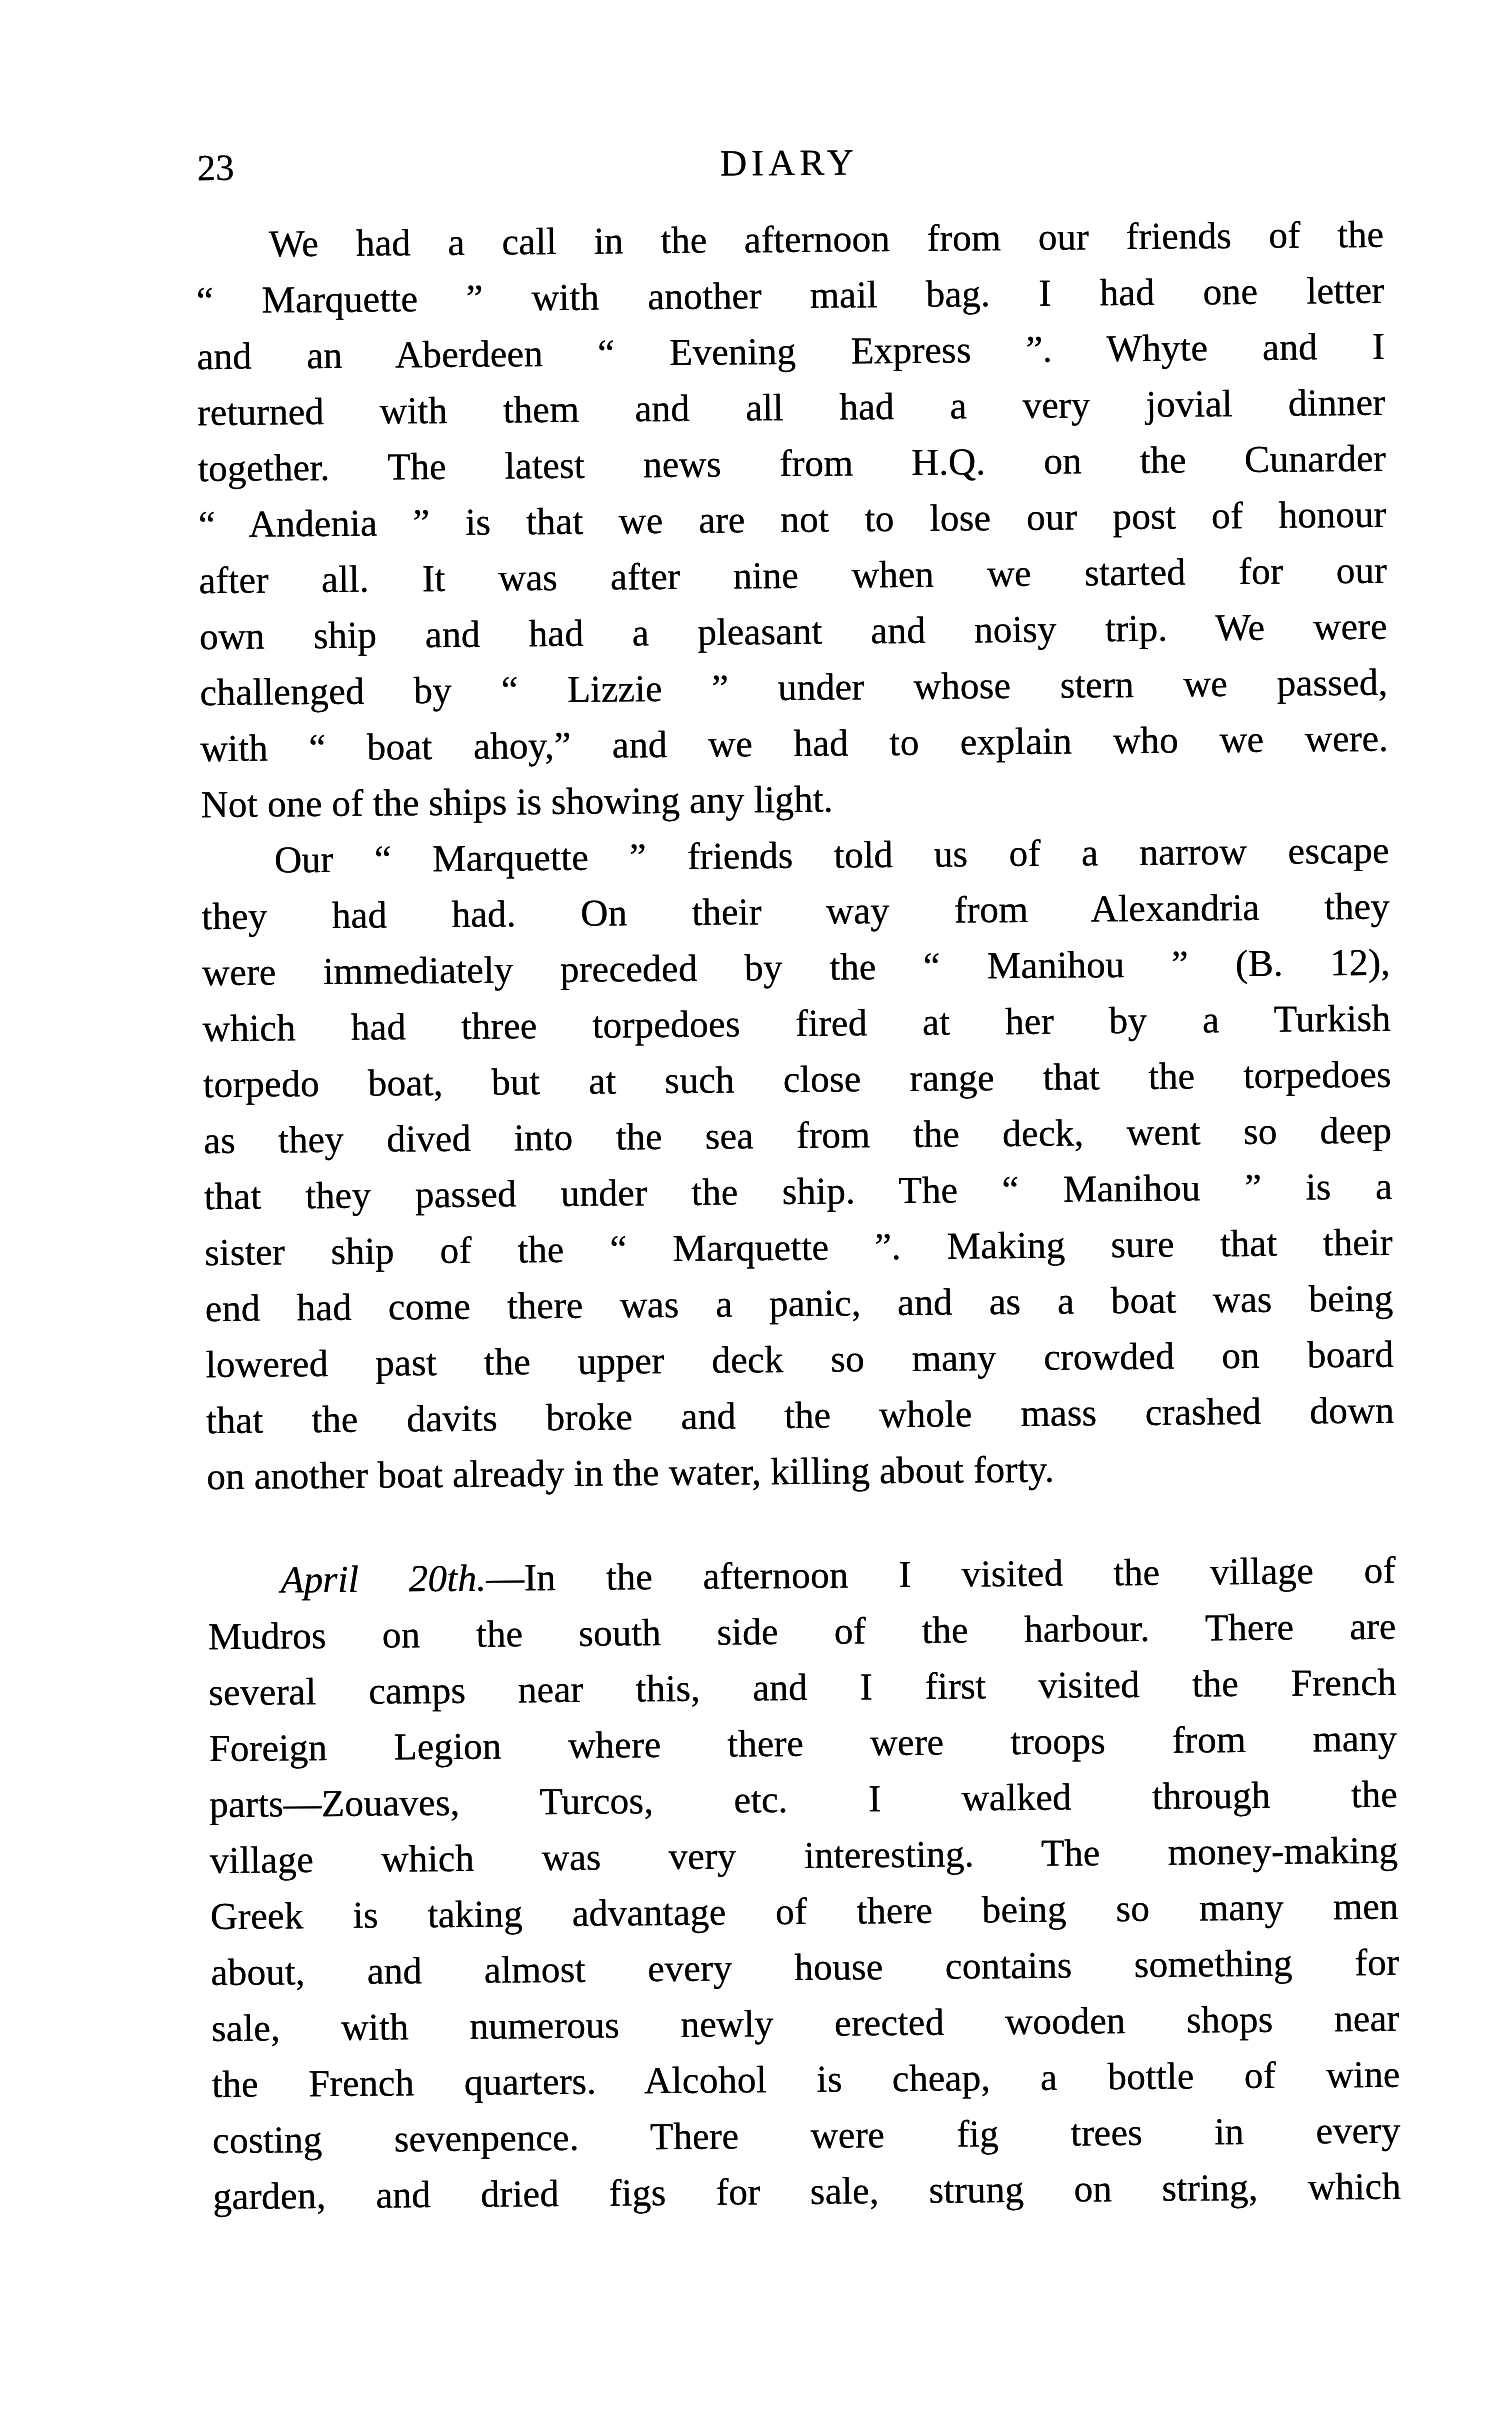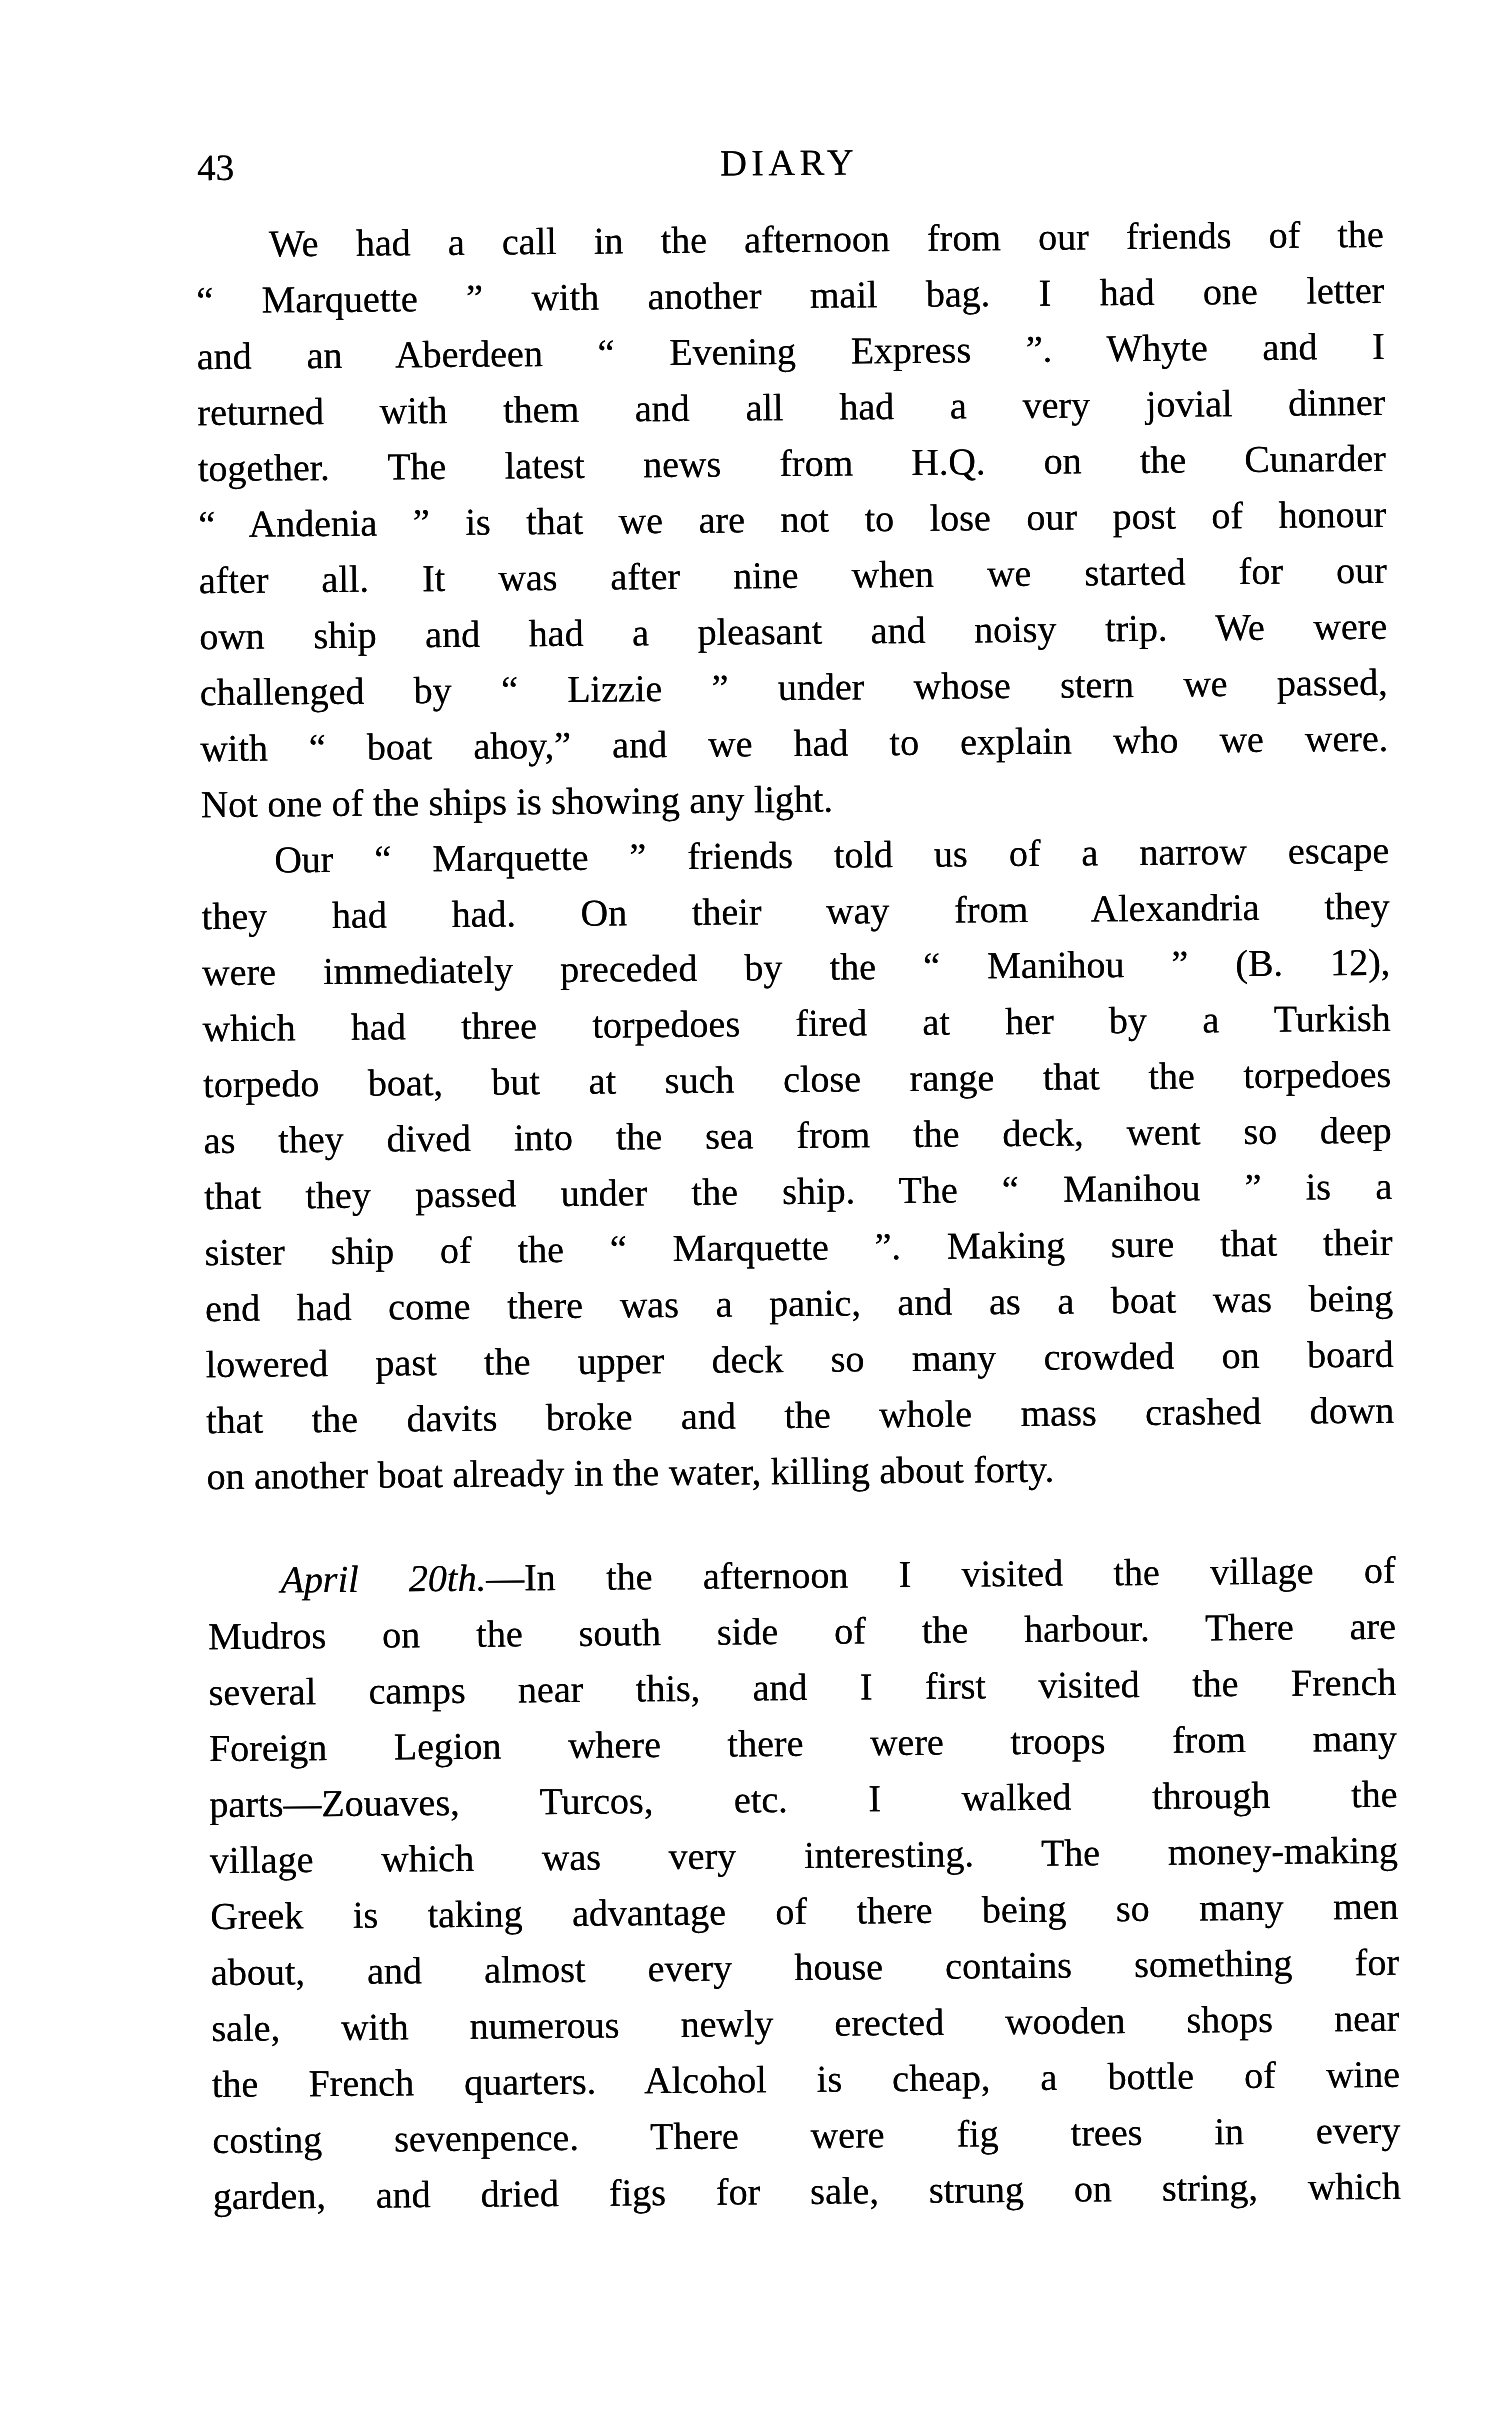--- a/index.html
+++ b/index.html
@@ -55,21 +55,21 @@
   .para.gap-before { margin-top: 48px; }
   .it { font-style: italic; }
 </style>
 </head>
 <body style="background: rgb(255, 255, 255);">
 
 <div class="page">
   <div class="content" style="color: rgb(0, 0, 0);">
 
     <div class="header-row">
-      <span class="pagenum">43</span>
+      <span class="pagenum">23</span>
       <span class="running-title">DIARY</span>
     </div>
 
     <div class="body-text">
 
       <div class="para">
         <div class="line indent">We had a call in the afternoon from our friends of the</div>
         <div class="line">“ Marquette ” with another mail bag. I had one letter</div>
         <div class="line">and an Aberdeen “ Evening Express ”. Whyte and I</div>
         <div class="line">returned with them and all had a very jovial dinner</div>

